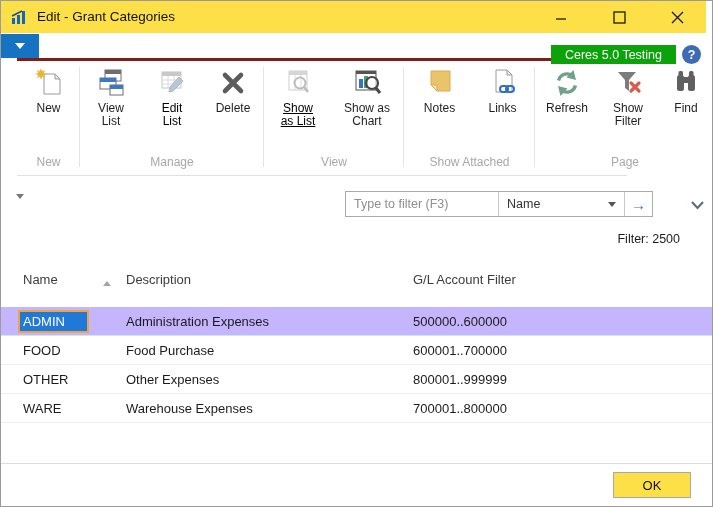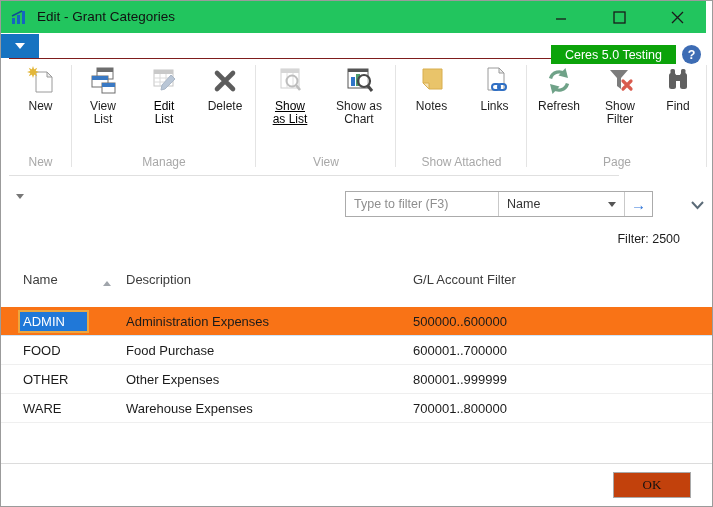--- a/index.html
+++ b/index.html
@@ -3,39 +3,39 @@
 <meta charset="utf-8">
 <style>
   html,body{margin:0;padding:0;background:#dcdcdc;}
   *{box-sizing:border-box;}
   #window{
     position:relative;width:713px;height:507px;background:#fff;
     border:1px solid #9b9b9b;overflow:hidden;
     font-family:"Liberation Sans","DejaVu Sans",sans-serif;color:#1b1b1b;
   }
   
-  .titlebar{position:absolute;top:0;left:0;right:6px;height:32px;background:#22c55e;}
+  .titlebar{position:absolute;top:0;left:0;right:6px;height:32px;background:#fde047;}
   .title-icon{position:absolute;left:10px;top:8px;width:16px;height:16px;}
   .window-title{position:absolute;left:36px;top:8px;font-size:13.5px;color:#111;}
   .win-controls{position:absolute;right:0;top:0;height:32px;display:flex;}
   .win-btn{width:58px;height:32px;display:flex;align-items:center;justify-content:center;cursor:default;}
   
   .app-menu{position:absolute;left:0;top:33px;width:38px;height:24px;background:#1673c1;
     display:flex;align-items:center;justify-content:center;}
   .app-caret{width:0;height:0;border-left:5px solid transparent;border-right:5px solid transparent;border-top:6px solid #fff;}
   .tab-home{position:absolute;left:42px;top:34px;width:68px;height:24px;background:#fff;
     border:1px solid #d4d4d4;border-bottom:none;display:flex;align-items:center;justify-content:center;
     font-size:11.5px;color:#333;z-index:3;}
   .badge{position:absolute;right:36px;top:44px;height:19px;padding:0 14px;display:flex;align-items:center;
     color:#fff;font-size:12.5px;z-index:4;}
   .help-btn{position:absolute;right:11px;top:44px;width:19px;height:19px;border-radius:50%;
     color:#fff;font-size:12.5px;font-weight:bold;display:flex;align-items:center;justify-content:center;z-index:4;}
   
-  .ribbon{position:absolute;left:8px;top:57px;width:610px;height:118px;background:#fff;
-    border-top:1px solid #7f1d1d;border-bottom:1px solid #e0e0e0;display:flex;}
+  .ribbon{position:absolute;left:16px;top:57px;width:610px;height:118px;background:#fff;
+    border-top:3px solid #7f1d1d;border-bottom:1px solid #e0e0e0;display:flex;}
   .ribbon-group{position:relative;height:100%;flex:none;display:flex;justify-content:center;}
   .ribbon-group::after{content:"";position:absolute;right:0;top:6px;bottom:8px;width:1px;background:#e4e4e4;}
   .group-label{position:absolute;left:0;right:0;bottom:6px;text-align:center;font-size:12px;color:#a8a8a8;}
   .ribbon-btn{display:flex;flex-direction:column;align-items:center;padding-top:6px;flex:none;cursor:default;}
   .ribbon-btn .ic{width:32px;height:32px;flex:none;}
   .btn-label{margin-top:3px;font-size:12px;line-height:13px;text-align:center;color:#1e1e1e;}
   .ribbon-btn.disabled .btn-label{color:#000000;}
   
   .page-title{position:absolute;left:6px;top:189px;font-size:20px;color:#1b74c9;display:flex;align-items:center;cursor:default;}
   .title-caret{margin-left:9px;margin-top:4px;width:0;height:0;border-left:4px solid transparent;border-right:4px solid transparent;border-top:5px solid #777;}
@@ -52,28 +52,28 @@
   .filter-info{position:absolute;top:231px;right:32px;font-size:12.5px;color:#1c1c1c;}
   
   .thead{position:absolute;left:0;top:265px;width:713px;height:28px;font-size:13px;color:#3c3c3c;}
   .thead .col,.trow .col{position:absolute;top:0;line-height:28px;white-space:nowrap;}
   .col-name{left:22px;}  .col-desc{left:125px;}  .col-gl{left:412px;}
   .sort-asc{position:absolute;left:102px;top:15px;width:0;height:0;
     border-left:4px solid transparent;border-right:4px solid transparent;border-bottom:5px solid #a0a5ab;}
   .tbody{position:absolute;left:0;top:306px;width:713px;}
   .trow{position:relative;width:713px;height:29px;border-bottom:1px solid #efefef;font-size:13px;}
   .trow .col{line-height:29px;}
-  .trow.selected{background:#f97316;border-bottom:1px solid #cfe5f8;}
+  .trow.selected{background:#c4b5fd;border-bottom:1px solid #cfe5f8;}
   .edit-cell{position:absolute;left:17px;top:3px;width:71px;height:23px;background:#2078d8;
     border:2px solid #eda63f;color:#fff;font-size:13px;line-height:19px;padding-left:3px;white-space:nowrap;overflow:hidden;}
   
   .footer-line{position:absolute;left:0;top:462px;width:713px;height:1px;background:#dcdcdc;}
-  .ok-btn{position:absolute;left:612px;top:471px;width:78px;height:26px;background:#c2410c;
+  .ok-btn{position:absolute;left:612px;top:471px;width:78px;height:26px;background:#fde047;
     border:1px solid #a9a9a9;font-size:13px;color:#111;display:flex;align-items:center;justify-content:center;cursor:default;
-    font-family:Liberation Serif, serif;}
+    font-family:Liberation Sans, sans-serif;}
 </style>
 </head>
 <body>
 
 <div id="window">
 
   <div class="titlebar">
     <svg class="title-icon" viewBox="0 0 16 16">
       <rect x="1" y="9" width="3" height="6" fill="#1566c0"></rect>
       <rect x="6" y="6" width="3" height="9" fill="#1566c0"></rect>

